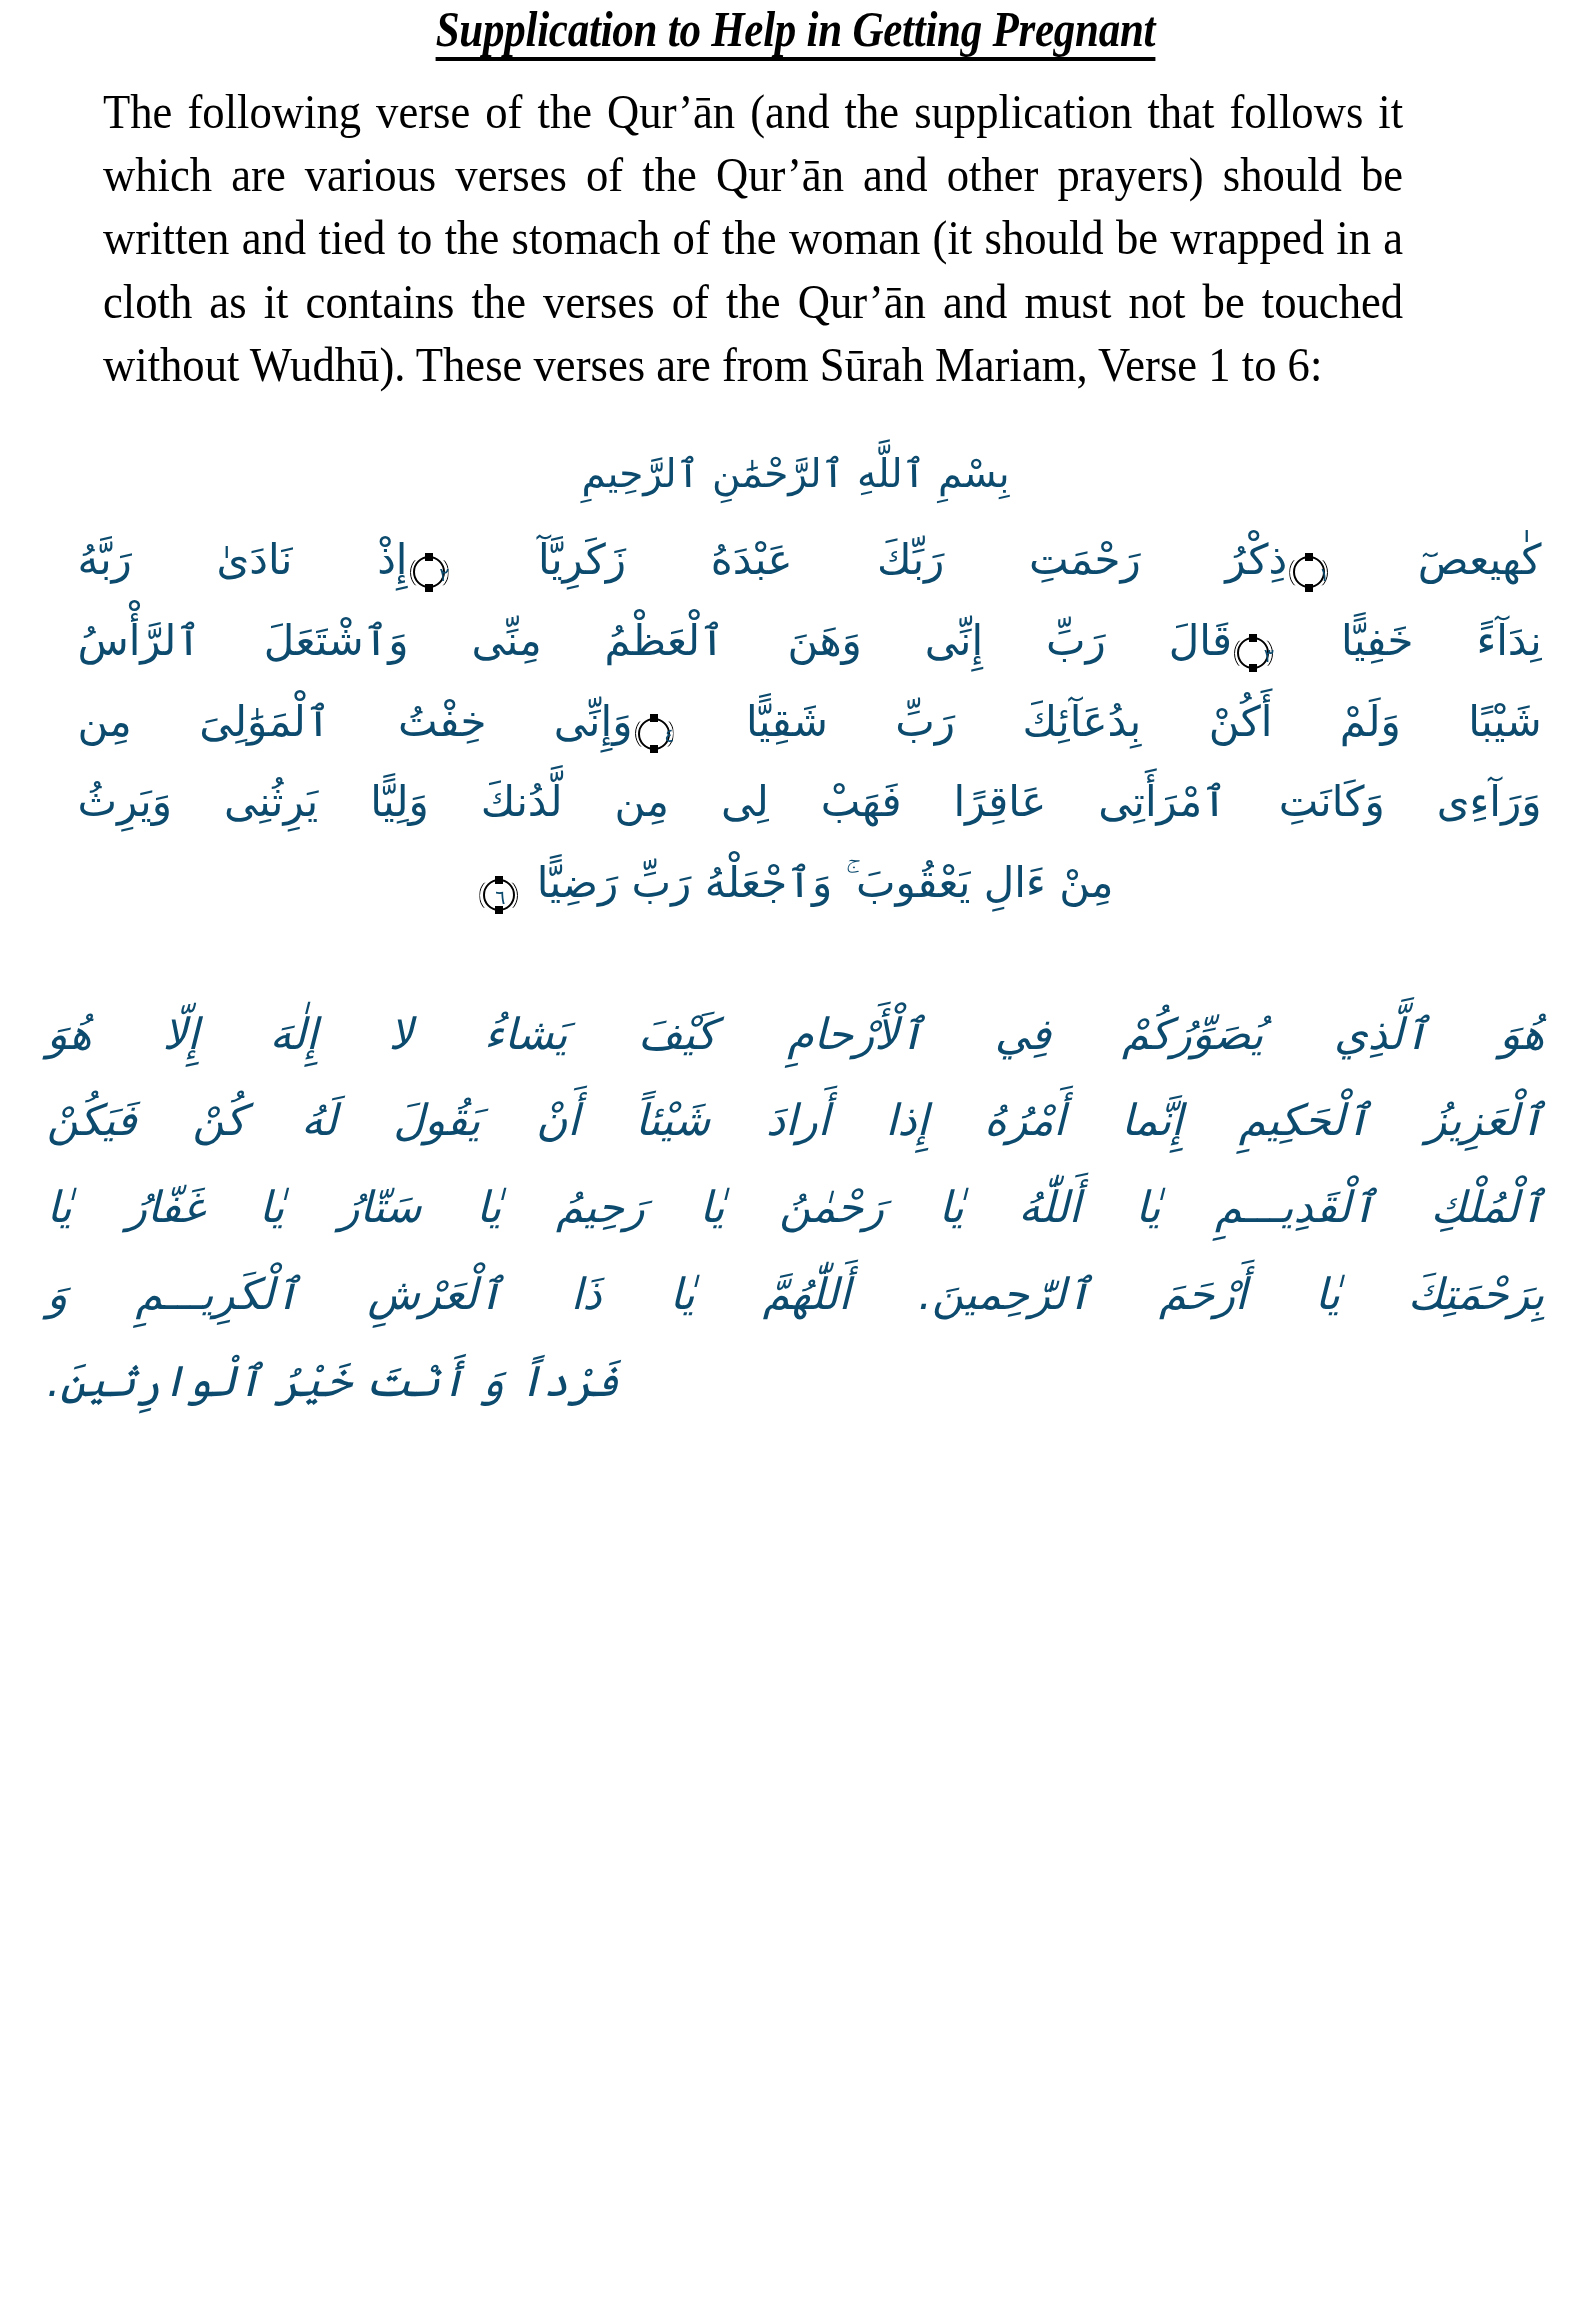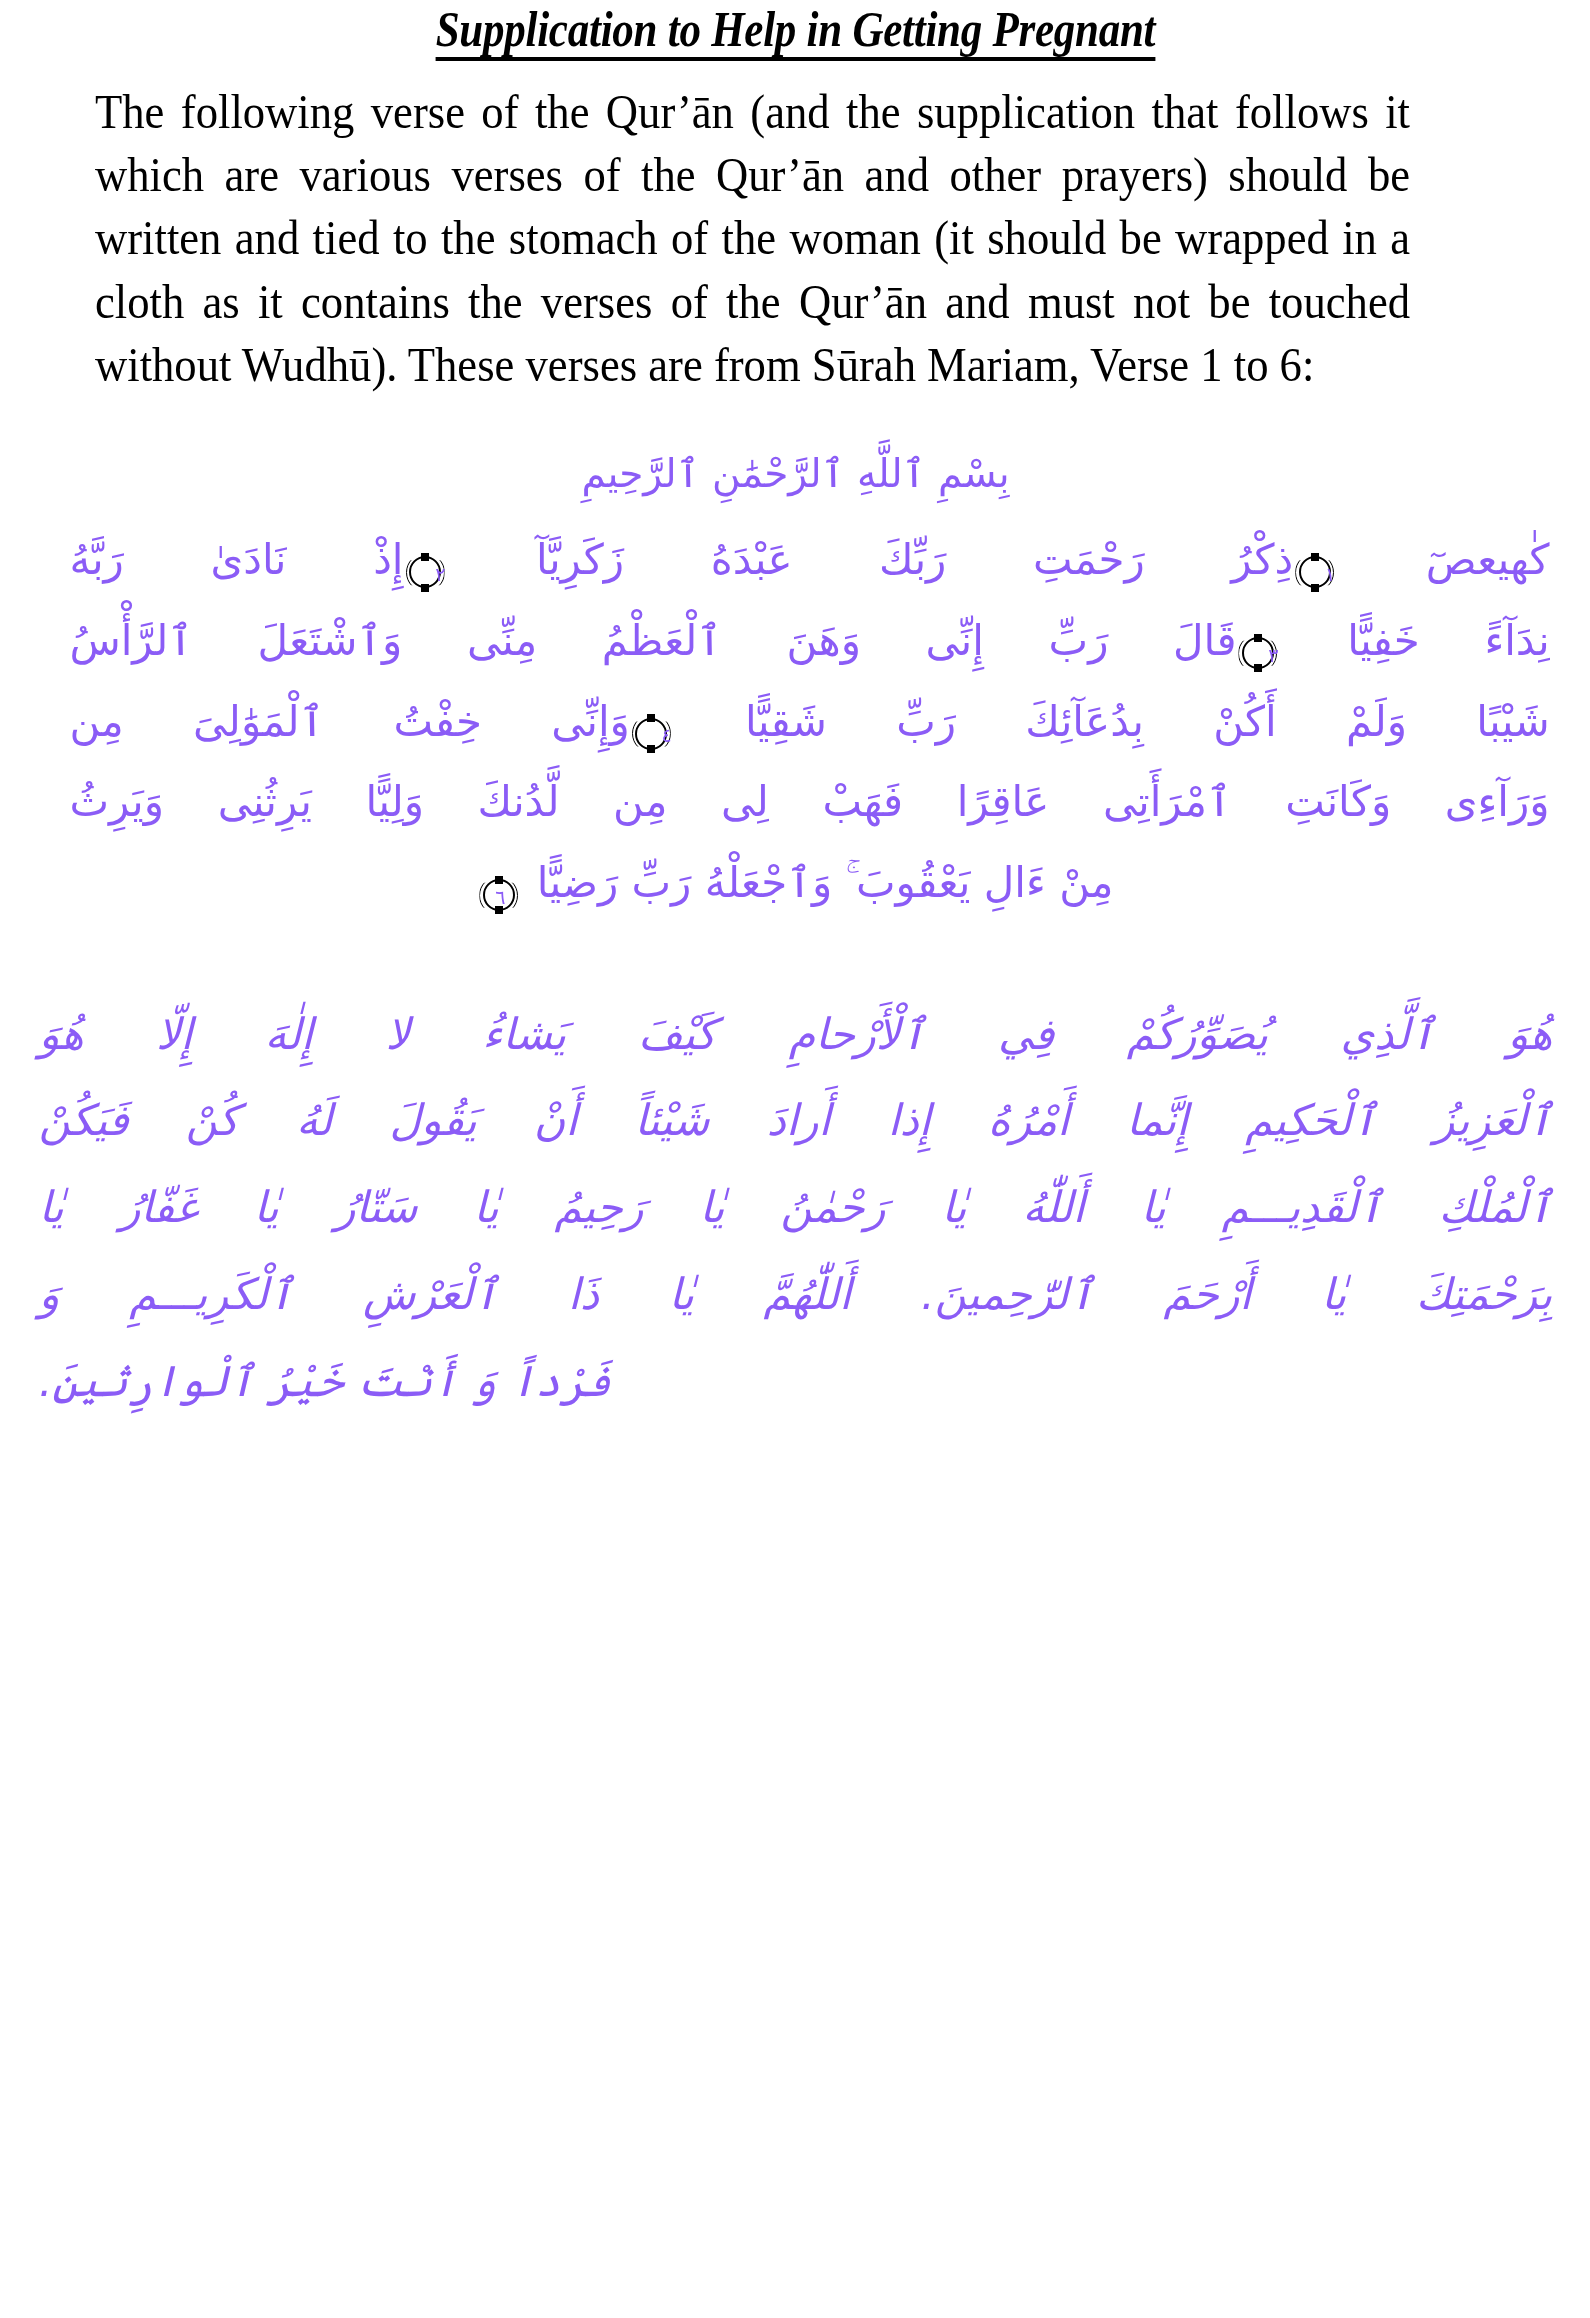--- a/index.html
+++ b/index.html
@@ -14,21 +14,21 @@
     color: #000000;
     overflow: hidden;
     position: relative;
   }
 
   .page {
     position: relative;
     width: 1591px;
     height: 2140px;
     box-sizing: border-box;
-    padding: 0 28px;
+    padding: 0 36px;
   }
 
   
   .doc-title {
     text-align: center;
     font-weight: bold;
     font-style: italic;
     font-size: 50px;
     line-height: 1.0;
     letter-spacing: -0.3px;
@@ -54,21 +54,21 @@
     transform: scaleX(0.93);
     transform-origin: left top;
     hyphens: none;
   }
 
   
   .arabic-block {
     direction: rtl;
     text-align: center;
     font-family: "DejaVu Sans", "Liberation Sans", sans-serif;
-    color: #8b5cf6;
+    color: #0c4a6e;
   }
   .bismillah {
     margin-top: 58px;
     font-size: 39px;
     line-height: 1.0;
     letter-spacing: -0.7px;
   }
   .quran {
     margin-top: 27px;
     font-size: 42px;

